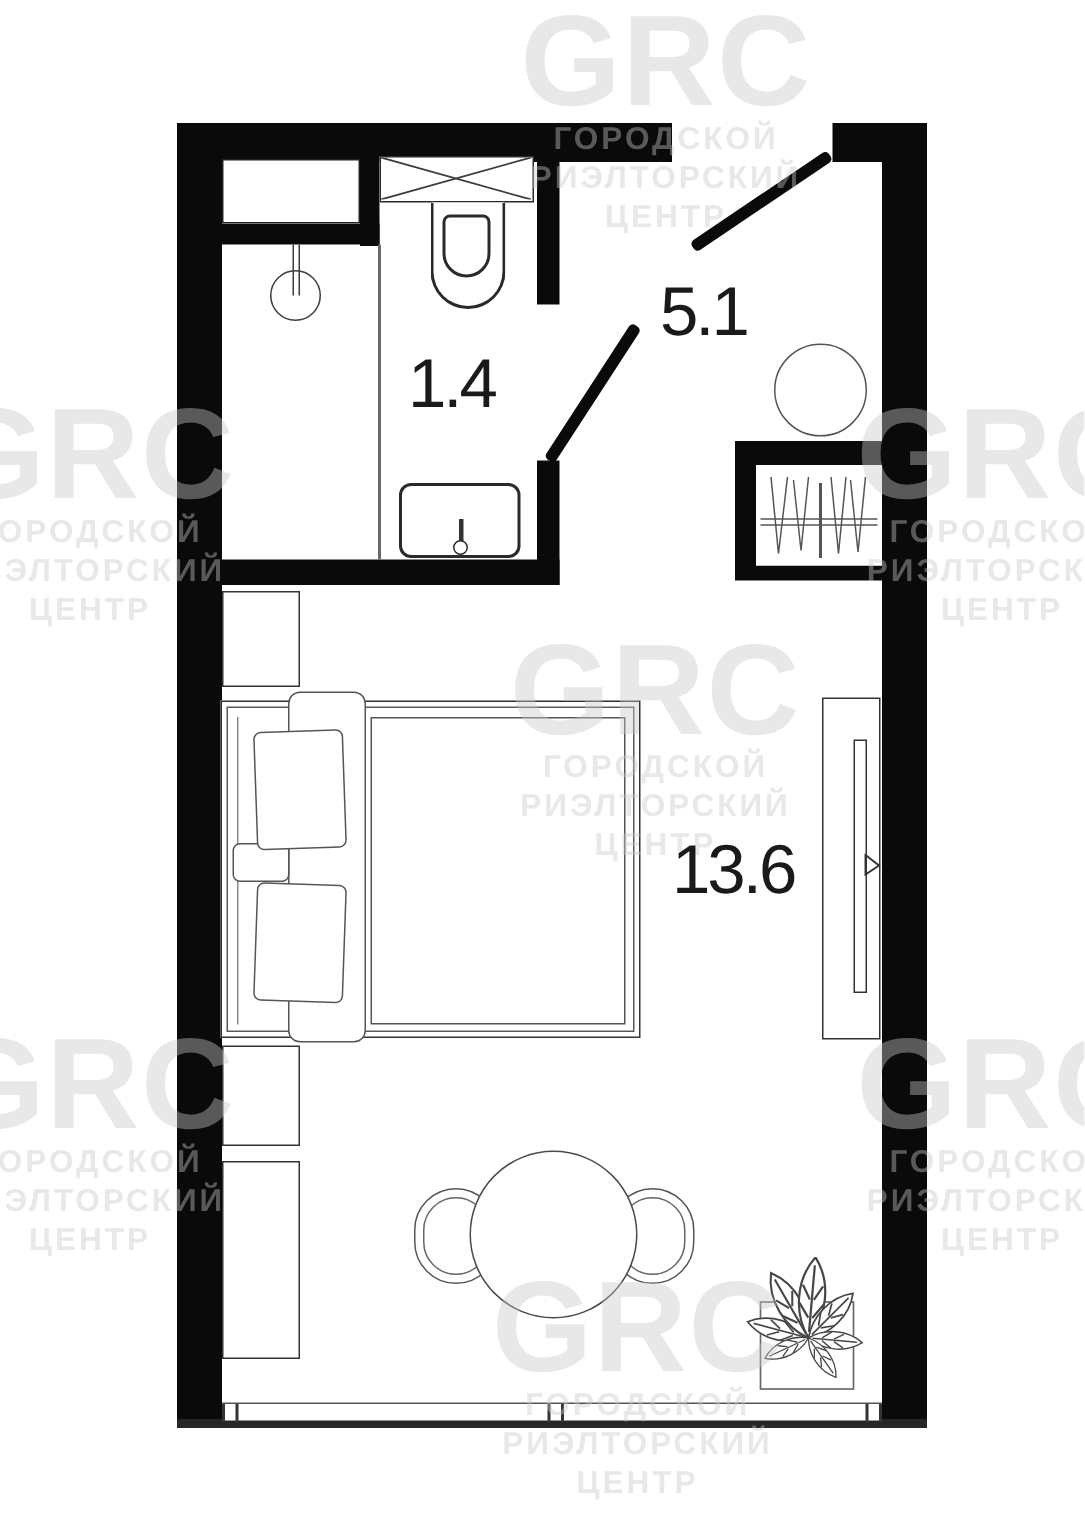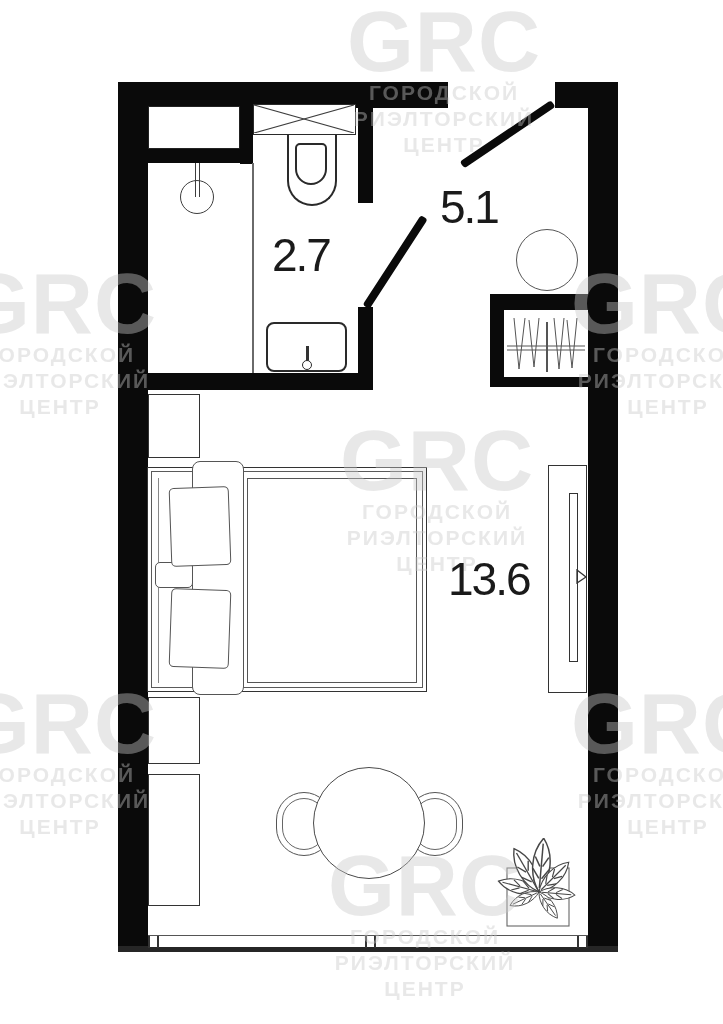--- a/index.html
+++ b/index.html
@@ -149,21 +149,21 @@
       </g>
     </svg>
   </div>
 
   <div class="abs" style="left:148px;top:935px;width:440px;height:12px;background:#fff;border-top:1.2px solid #555;">
     <div class="abs" style="left:0;top:0;width:11px;height:12px;border-left:2px solid #333;border-right:2px solid #333;"></div>
     <div class="abs" style="left:217px;top:0;width:11px;height:12px;border-left:2px solid #333;border-right:2px solid #333;"></div>
     <div class="abs" style="left:429px;top:0;width:11px;height:12px;border-left:2px solid #333;border-right:2px solid #333;"></div>
   </div>
 
-  <div class="area-label" style="left:272px;top:232px;z-index:10;">2.7</div>
+  <div class="area-label" style="left:272px;top:232px;z-index:10;">1.4</div>
   <div class="area-label" style="left:440px;top:184px;z-index:10;">5.1</div>
   <div class="area-label" style="left:448px;top:556px;z-index:10;">13.6</div>
 
   <div class="wm wm-top">
     <div class="wm-logo">GRC</div>
     <div class="wm-line">ГОРОДСКОЙ</div>
     <div class="wm-line">РИЭЛТОРСКИЙ</div>
     <div class="wm-line">ЦЕНТР</div>
   </div>
   <div class="wm wm-mid-left">

